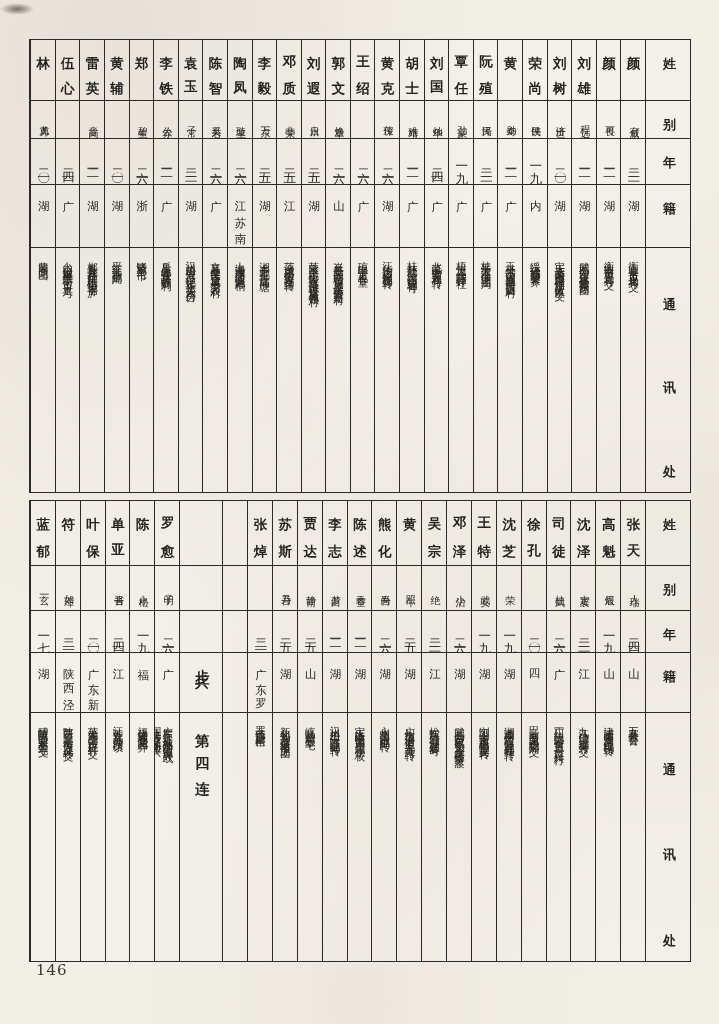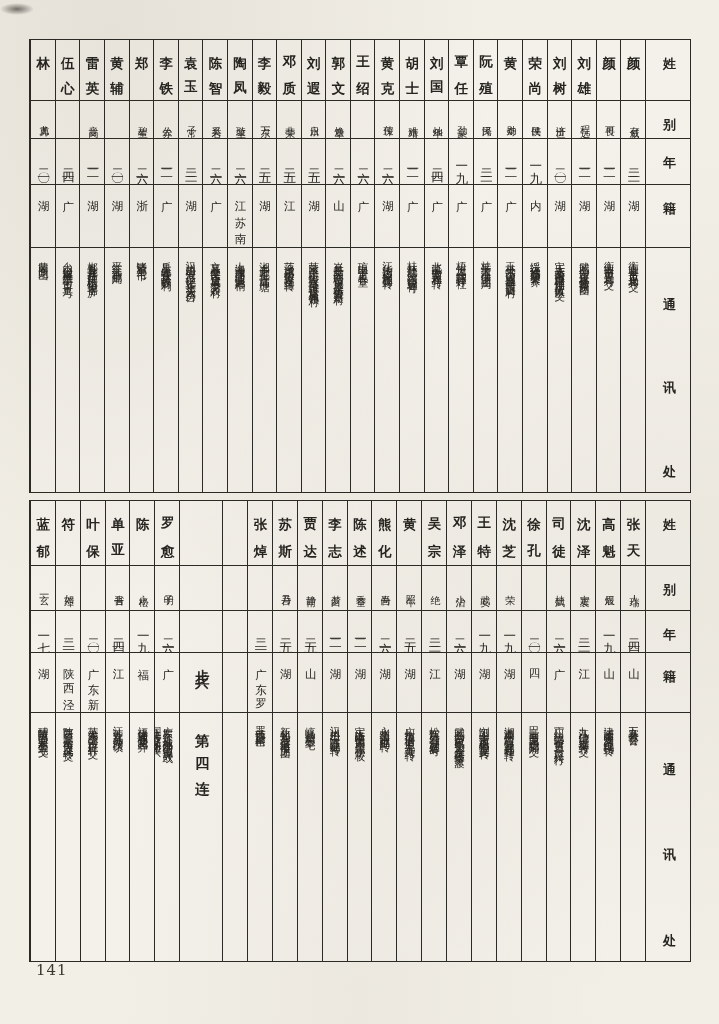--- a/index.html
+++ b/index.html
@@ -464,14 +464,14 @@
       </div>
       <div class="person-col">
         <div class="cell name">蓝郁文</div>
         <div class="cell alias">玄一</div>
         <div class="cell age">一七</div>
         <div class="cell native">湖南</div>
         <div class="cell addr">醴陵豆田文家村蓝宅交</div>
       </div>
     </div>
 
-  <div class="page-number">141</div>
+  <div class="page-number">146</div>
 </div>
 
 </body></html>

